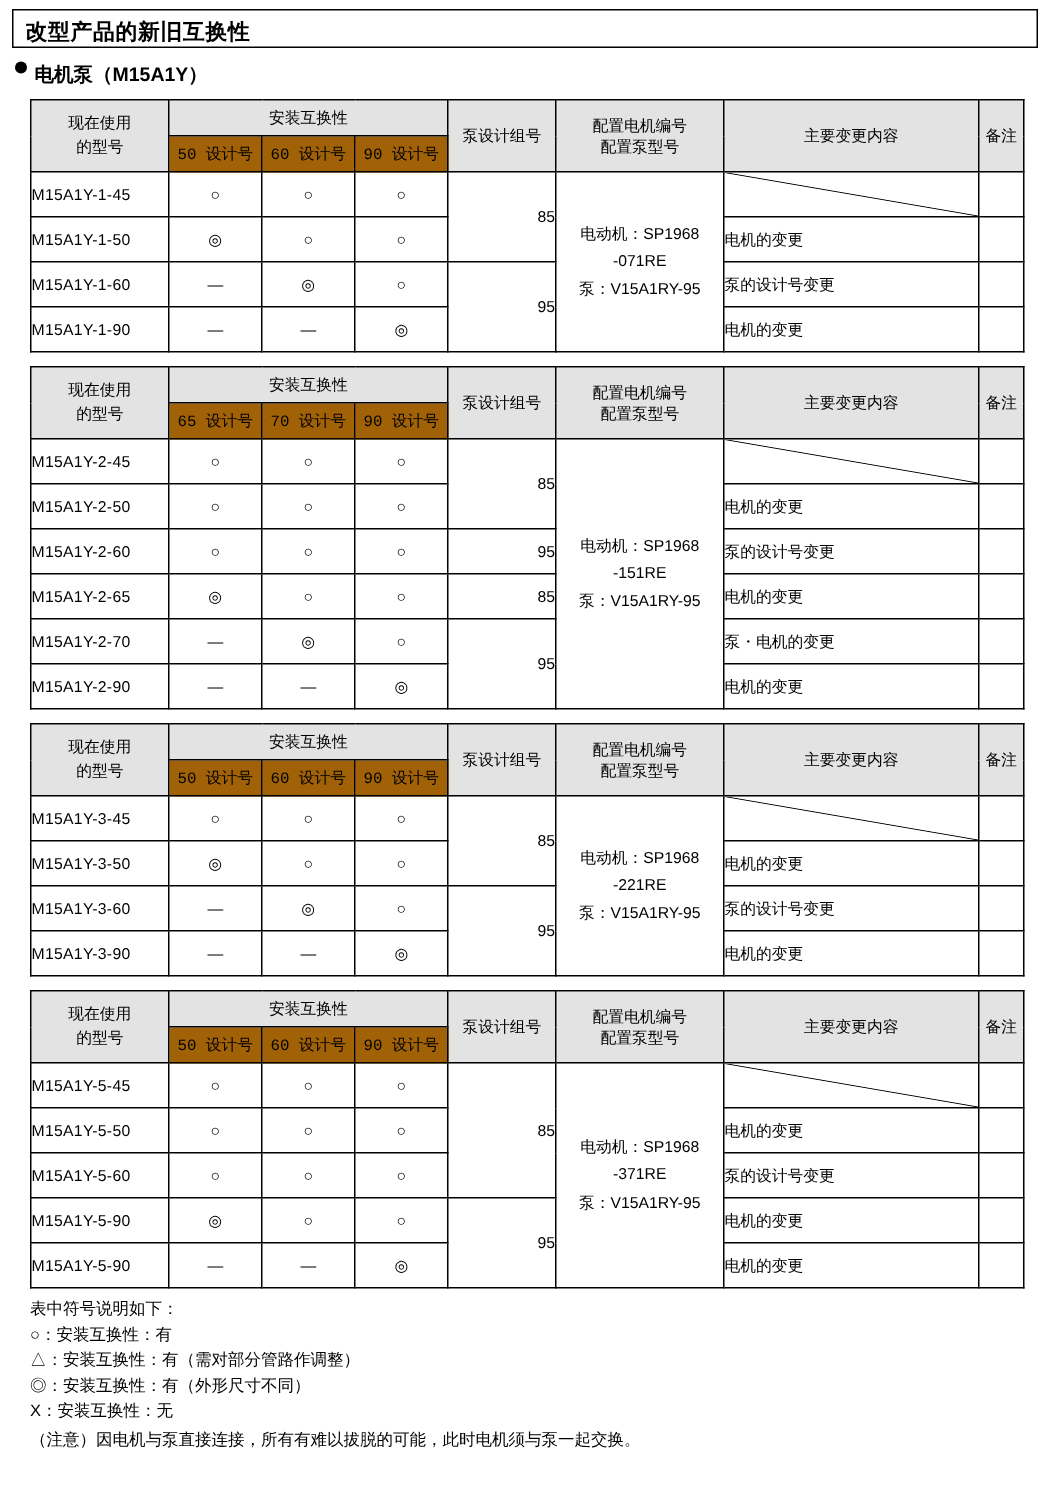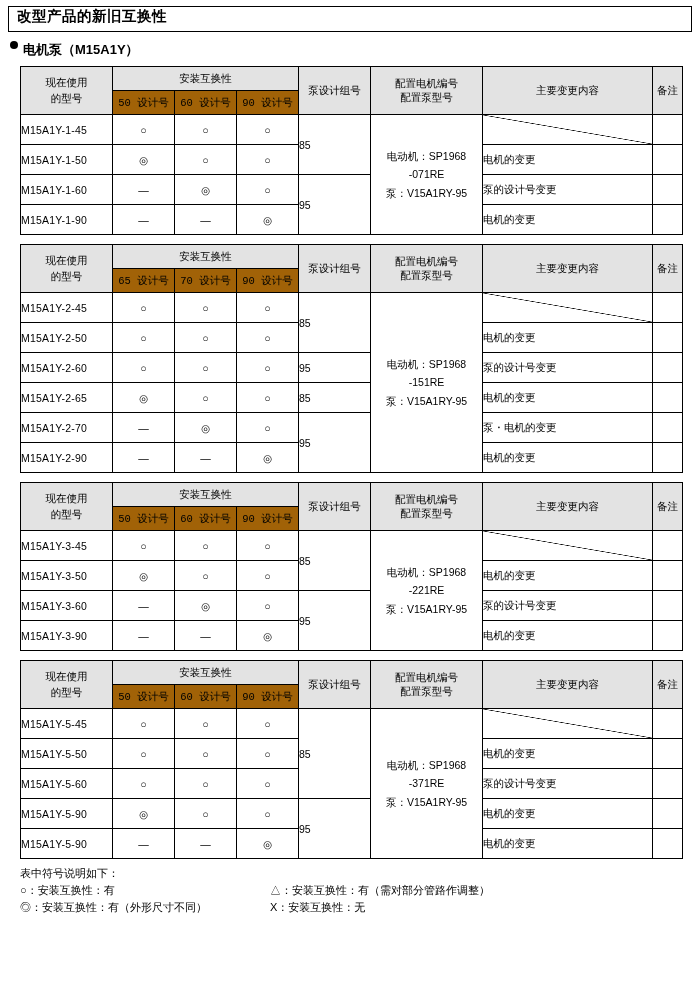--- a/index.html
+++ b/index.html
@@ -12,21 +12,21 @@
     color: #000;
     font-size: 11px;
   }
   .page { width: 700px; height: 995px; position: relative; padding: 6px 8px 0 8px; }
 
   
   .title-bar {
     border: 1px solid #000;
     height: 26px;
     display: flex;
-    align-items: flex-start;
+    align-items: flex-end;
     padding-left: 8px;
     font-size: 14.5px;
     font-weight: bold;
     letter-spacing: 0.5px;
   }
 
   
   .section-head {
     margin: 9px 0 7px 2px;
     font-size: 13px;
@@ -59,21 +59,21 @@
   .hdr-top { height: 24px; }
 
   .model-cell {
     padding-left: 6px;
     height: 30px;
     font-size: 10.5px;
     letter-spacing: 0.2px;
   }
   .mark { text-align: center; font-size: 12px; }
   .mark-dash { text-align: center; font-size: 12px; }
-  .grp { text-align: left; font-size: 11.5px; }
+  .grp { text-align: right; font-size: 11.5px; }
   .cfg { text-align: center; font-size: 10.5px; line-height: 1.75; }
   .chg { padding-left: 6px; font-size: 10.5px; font-family: Liberation Serif, serif; }
   .rem { }
 
   
   .slash {
     position: relative;
     overflow: hidden;
   }
   .slash::after {
@@ -87,21 +87,21 @@
   }
 
   .spacer { height: 9px; }
 
   
   .legend {
     margin: 6px 0 0 12px;
     font-size: 11px;
     line-height: 1.55;
   }
-  .legend .row { display: flex; }
+  .legend .row { display: flex; flex-direction: column; }
   .legend .col1 { width: 250px; }
   .legend .note { margin-top: 2px; }
 </style>
 </head>
 <body>
 
 <div class="page">
 
   <div class="title-bar">
     <span>改型产品的新旧互换性</span>
@@ -439,15 +439,16 @@
   <div class="legend">
     <div>表中符号说明如下：</div>
     <div class="row">
       <span class="col1">○：安装互换性：有</span>
       <span>△：安装互换性：有（需对部分管路作调整）</span>
     </div>
     <div class="row">
       <span class="col1">◎：安装互换性：有（外形尺寸不同）</span>
       <span>X：安装互换性：无</span>
     </div>
+    <div class="note">（注意）因电机与泵直接连接，所有有难以拔脱的可能，此时电机须与泵一起交换。</div>
   </div>
 
 </div>
 
 </body></html>

